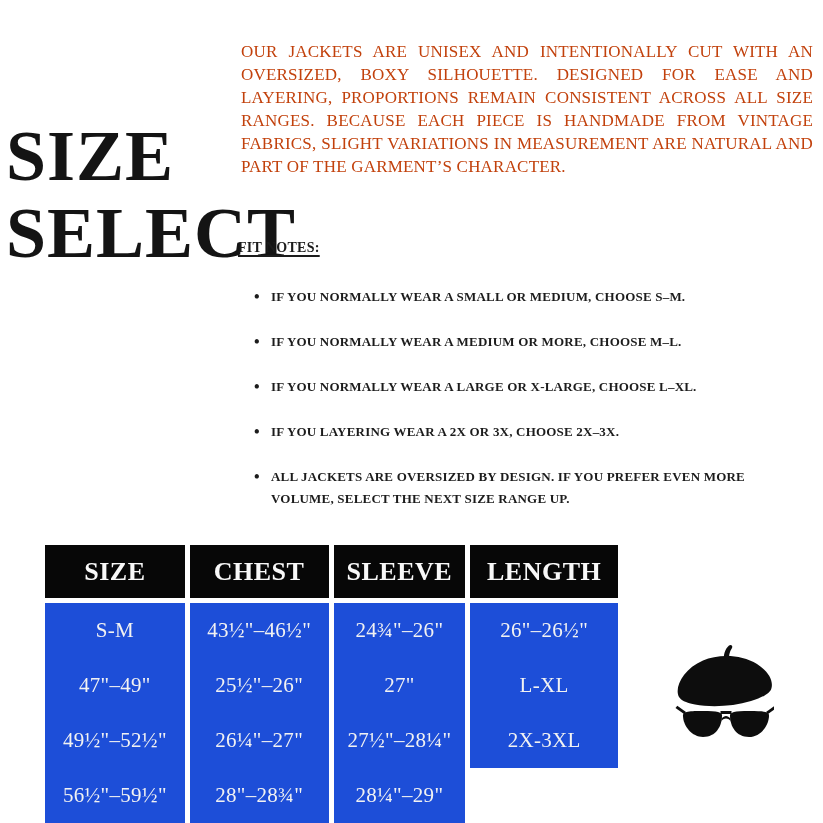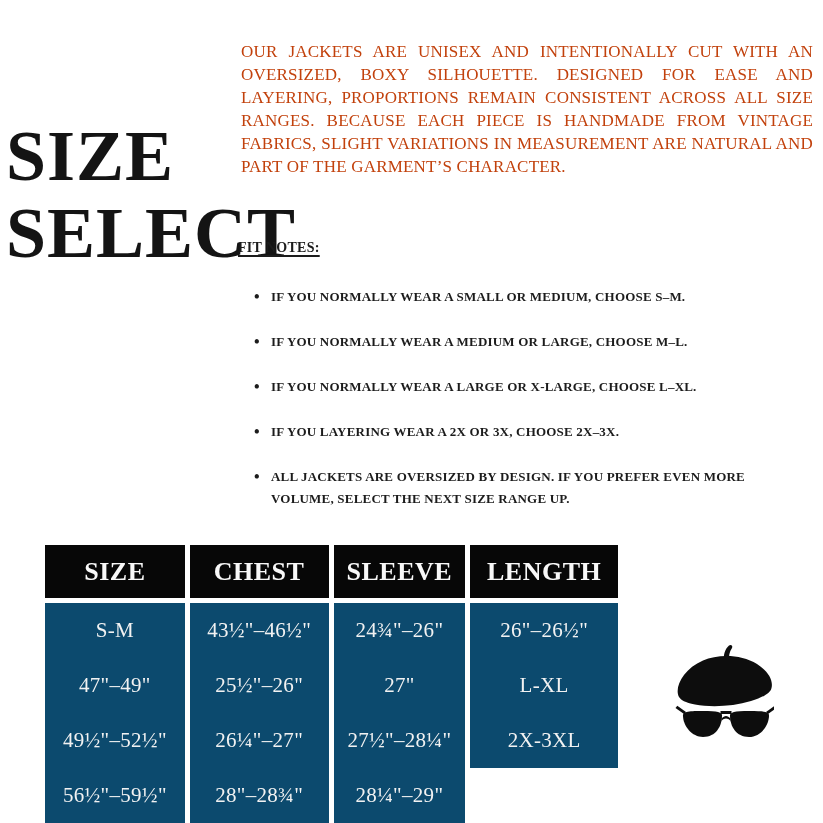--- a/index.html
+++ b/index.html
@@ -108,21 +108,21 @@
     display: flex;
     align-items: center;
     justify-content: center;
     font-size: 26px;
     font-weight: 700;
     letter-spacing: 0.5px;
     border-bottom: 5px solid #ffffff;
     box-sizing: border-box;
   }
   .size-table .cell {
-    background: #0c4a6e;
+    background: #1d4ed8;
     color: #f2f2f2;
     display: flex;
     align-items: center;
     justify-content: center;
     font-size: 21px;
     font-weight: 400;
     letter-spacing: 0.3px;
   }
 
   
@@ -141,21 +141,21 @@
 <div class="page">
 
   <h1 class="title"><span>SIZE</span><br><span>SELECT</span></h1>
 
   <p class="intro">OUR JACKETS ARE UNISEX AND INTENTIONALLY CUT WITH AN OVERSIZED, BOXY SILHOUETTE. DESIGNED FOR EASE AND LAYERING, PROPORTIONS REMAIN CONSISTENT ACROSS ALL SIZE RANGES. BECAUSE EACH PIECE IS HANDMADE FROM VINTAGE FABRICS, SLIGHT VARIATIONS IN MEASUREMENT ARE NATURAL AND PART OF THE GARMENT’S CHARACTER.</p>
 
   <h2 class="fit-heading">FIT NOTES:</h2>
 
   <ul class="bullets">
     <li>IF YOU NORMALLY WEAR A SMALL OR MEDIUM, CHOOSE S–M.</li>
-    <li>IF YOU NORMALLY WEAR A MEDIUM OR LARGE, CHOOSE M–L.</li>
+    <li>IF YOU NORMALLY WEAR A MEDIUM OR MORE, CHOOSE M–L.</li>
     <li>IF YOU NORMALLY WEAR A LARGE OR X-LARGE, CHOOSE L–XL.</li>
     <li>IF YOU LAYERING WEAR A 2X OR 3X, CHOOSE 2X–3X.</li>
     <li>ALL JACKETS ARE OVERSIZED BY DESIGN. IF YOU PREFER EVEN MORE VOLUME, SELECT THE NEXT SIZE RANGE UP.</li>
   </ul>
 
   <div class="size-table">
     <div class="hcell">SIZE</div>
     <div class="hcell">CHEST</div>
     <div class="hcell">SLEEVE</div>
     <div class="hcell">LENGTH</div>

